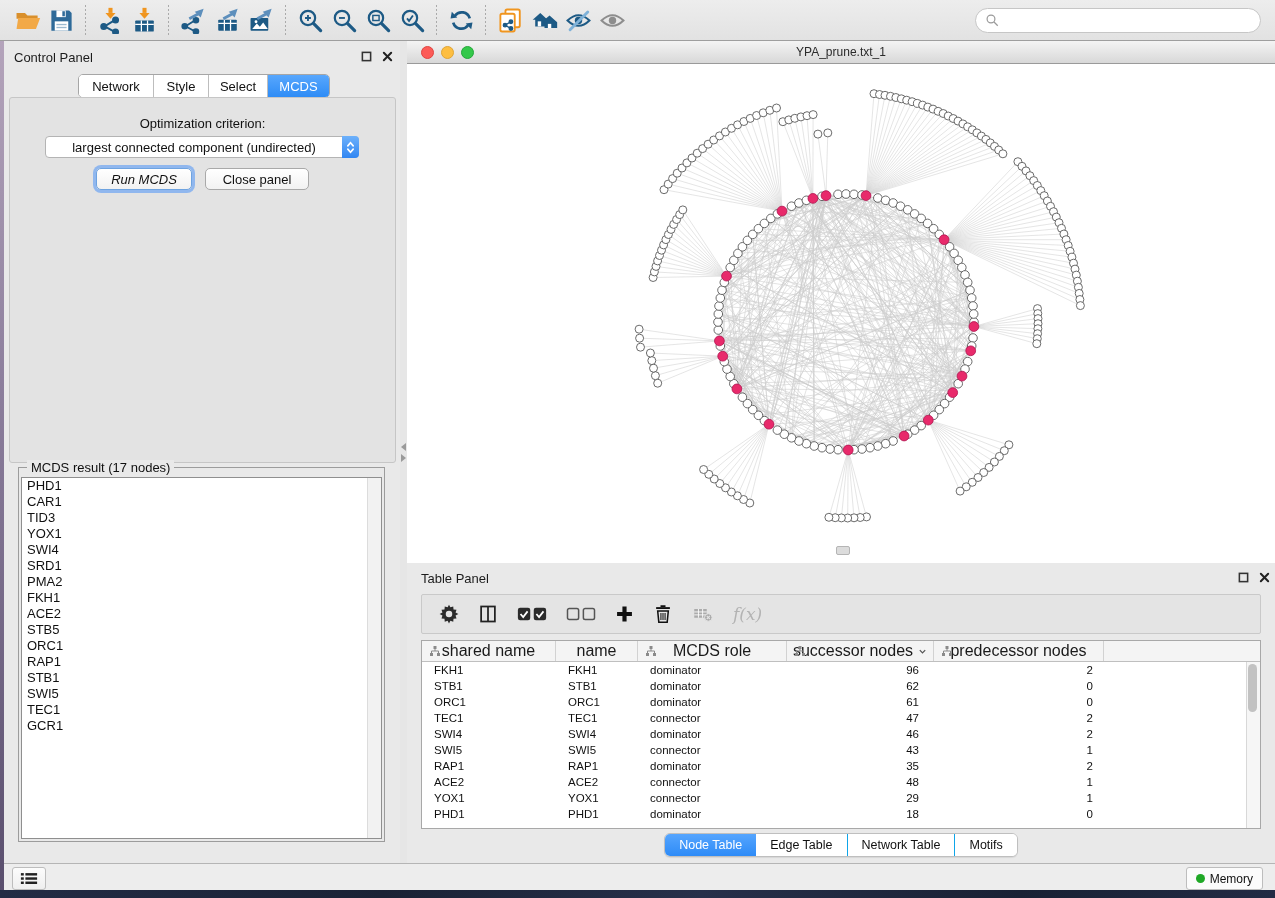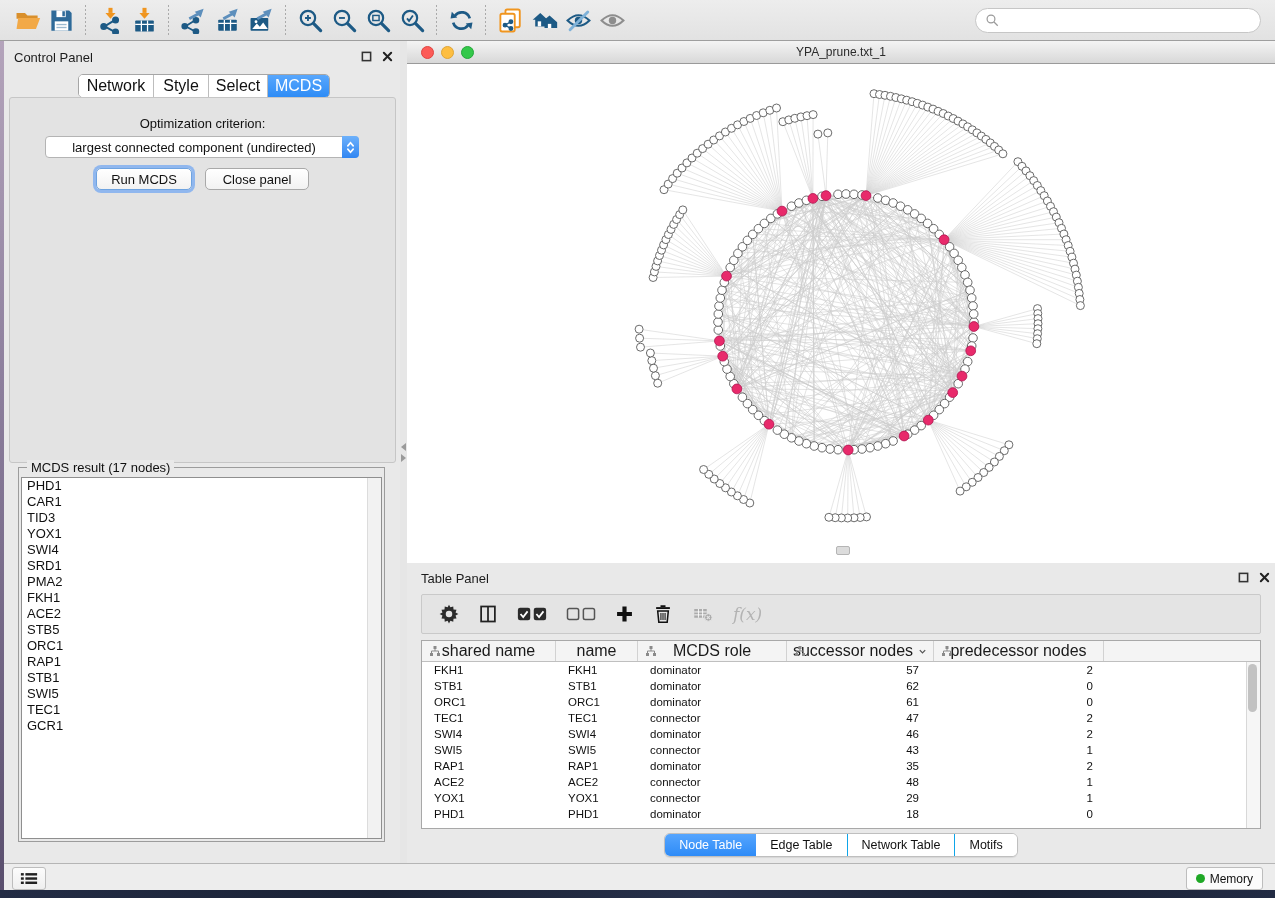--- a/index.html
+++ b/index.html
@@ -24,37 +24,37 @@
      background:linear-gradient(90deg,#232c45,#1a2235 30%,#27304a 55%,#192134 80%,#222b44);}
   
   #workspace{left:4px;top:41px;width:1271px;height:822px;background:#e9e9e9;}
   
   #control-panel{left:0;top:0;width:396px;height:822px;}
   .panel-title{font-size:13px;color:#1c1c1c;}
   .win-btn{width:13px;height:13px;display:inline-flex;align-items:center;justify-content:center;cursor:default;}
   .win-btn svg{width:11px;height:11px;}
   #cp-tabs{position:absolute;left:74px;top:33px;height:22px;display:flex;border:1px solid #a6a6a6;
            border-radius:5px;overflow:hidden;background:#fff;}
-  .seg{display:flex;align-items:center;justify-content:center;font-size:16px;color:#111;
+  .seg{display:flex;align-items:center;justify-content:center;font-size:13px;color:#111;
        border-right:1px solid #bdbdbd;background:#fff;}
   .seg:last-child{border-right:none;}
   .seg.sel{background:linear-gradient(#58a7fd,#2e8cf6);color:#fff;border-right:none;}
   #mcds-section{position:absolute;left:5px;top:56px;width:385px;height:364px;background:#e3e3e3;
                 border:1px solid #c6c6c6;border-radius:3px;}
   #opt-label{position:absolute;left:0;top:18px;width:100%;text-align:center;font-size:13px;color:#111;}
   #criterion-select{position:absolute;left:35px;top:38px;width:314px;height:22px;background:#fff;
                     border:1px solid #b4b4b4;border-radius:4px;display:flex;align-items:center;box-sizing:border-box;}
   #criterion-select .val{flex:1;text-align:center;font-size:13px;color:#111;white-space:nowrap;overflow:hidden;}
   #criterion-select .spin{width:17px;height:22px;margin-right:-1px;border-radius:0 4px 4px 0;
       background:linear-gradient(#6db1fb,#3186f2);display:flex;align-items:center;justify-content:center;}
   #criterion-select .spin svg{width:9px;height:15px;}
   .btn-row{position:absolute;left:0;top:70px;width:100%;display:flex;justify-content:center;gap:13px;}
   .mac-btn{height:22px;background:linear-gradient(#ffffff,#f2f2f2);border:1px solid #a9a9a9;border-radius:5px;
            font-size:13px;color:#111;display:flex;align-items:center;justify-content:center;box-sizing:border-box;}
-  .mac-btn.focus{box-shadow:0 0 0 3px rgba(100,160,245,.65);border-color:#6ea3e0;}
+  .mac-btn.focus{box-shadow:0 0 0 3px rgba(100,160,245,.65);border-color:#6ea3e0;font-style:italic;}
   #mcds-result{position:absolute;left:14px;top:426px;width:365px;height:373px;border:1px solid #9c9c9c;
                margin:0;}
   #mcds-legend{position:absolute;left:8px;top:-8px;background:#e9e9e9;padding:0 4px;font-size:13px;color:#111;}
   #mcds-list{position:absolute;left:2px;top:9px;right:2px;bottom:2px;background:#fff;border:1px solid #8f8f8f;
              overflow:hidden;}
   #mcds-list .track{position:absolute;right:0;top:0;bottom:0;width:13px;background:#f2f2f2;border-left:1px solid #dcdcdc;}
   .mcds-item{font-size:13px;color:#111;line-height:16px;padding-left:5px;}
   
   #v-splitter{left:396px;top:0;width:7px;height:822px;background:#e6e6e6;}
   #v-splitter .tri{position:absolute;left:1px;width:0;height:0;}
@@ -1282,21 +1282,21 @@
             </svg>
             <span>predecessor nodes</span>
           </div>
           <div class="hcell" style="flex: 1 1 0%;"></div>
         </div>
       <div id="tp-body">
           <div class="trow">
             <div class="tcell l" style="width: 134px;">FKH1</div>
             <div class="tcell l" style="width: 82px;">FKH1</div>
             <div class="tcell l" style="width: 149px;">dominator</div>
-            <div class="tcell r4" style="width: 147px;">57</div>
+            <div class="tcell r4" style="width: 147px;">96</div>
             <div class="tcell r5" style="width: 170px;">2</div>
           </div>
           <div class="trow">
             <div class="tcell l" style="width: 134px;">STB1</div>
             <div class="tcell l" style="width: 82px;">STB1</div>
             <div class="tcell l" style="width: 149px;">dominator</div>
             <div class="tcell r4" style="width: 147px;">62</div>
             <div class="tcell r5" style="width: 170px;">0</div>
           </div>
           <div class="trow">

